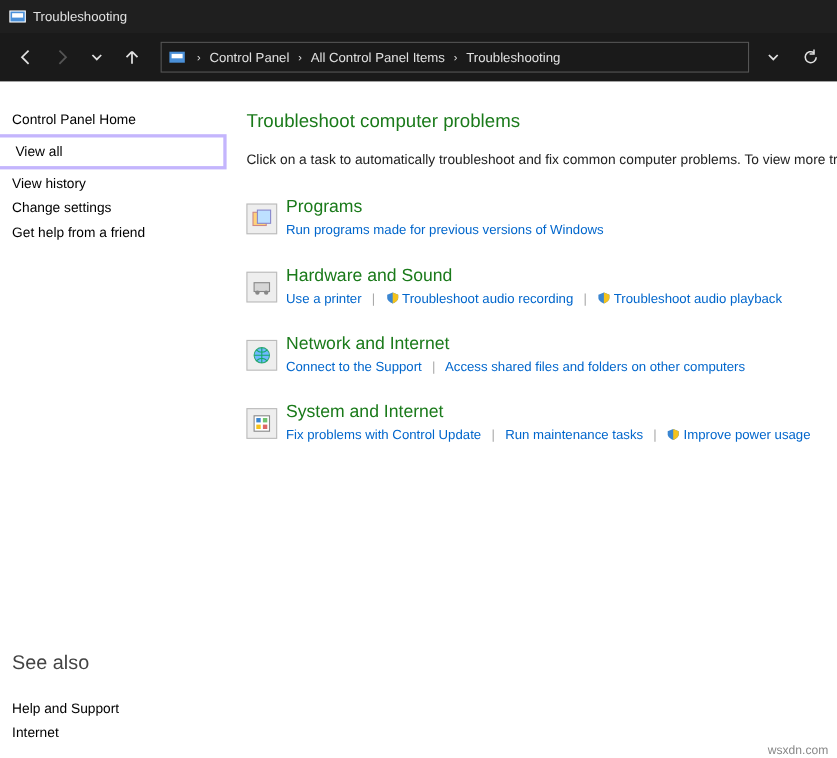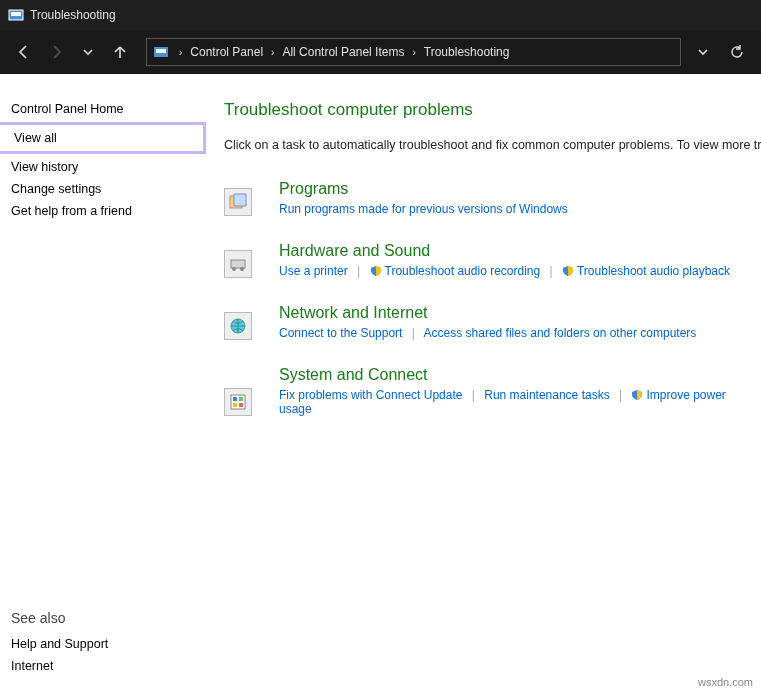--- a/index.html
+++ b/index.html
@@ -18,28 +18,28 @@
     .address .ico { width:16px; height:16px; display:inline-block; margin-right:2px; }
     .addr-chevron { width: 20px; height: 28px; display:flex; align-items:center; justify-content:center; }
     .refresh-btn { width: 28px; height: 28px; display: flex; align-items: center; justify-content: center; color: #e0e0e0; cursor: pointer; margin-left:6px; }
 
     
     .content { display: flex; height: calc(100% - 74px); }
     .sidebar { width: 210px; padding: 24px 18px 12px 11px; display: flex; flex-direction: column; font-size: 12.5px; }
     .sidebar a { color: #000; text-decoration: none; padding: 4px 0; cursor: pointer; display:block; }
     .sidebar .highlight-wrap { border: 3px solid #c4b5fd; margin: 2px -14px 2px -14px; padding: 2px 14px; }
     .sidebar-spacer { flex: 1; }
-    .see-also-h { color: #444; font-size: 14px; margin-bottom: 7px; }
+    .see-also-h { color: #444; font-size: 18px; margin-bottom: 20px; }
 
     
     .main { flex: 1; padding: 26px 10px 10px 14px; font-size: 12.5px; color: #222; overflow: hidden; }
     .main h1 { color: #1a7a1a; font-weight: 400; font-size: 17px; margin-bottom: 18px; }
     .main .lead { font-size: 12.5px; margin-bottom: 28px; white-space: nowrap; }
 
-    .cat { display: flex; gap: 27px; margin-bottom: 26px; align-items: flex-end; }
+    .cat { display: flex; gap: 8px; margin-bottom: 26px; align-items: center; }
     .cat .cat-ico { width: 28px; height: 28px; border: 1px solid #bbb; background: #eee; display:flex; align-items:center; justify-content:center; flex-shrink:0; margin-top:2px; }
     .cat-body { flex: 1; }
     .cat-title { color: #1a7a1a; font-size: 16px; font-weight: 400; cursor: pointer; }
     .cat-links { margin-top: 4px; font-size: 12px; }
     .cat-links a { color: #0066cc; text-decoration: none; cursor: pointer; margin-top: 15px; }
     .cat-links .pipe { color: #aaa; margin: 0 6px; }
     .shield { display:inline-block; width:12px; height:12px; vertical-align:-2px; margin-right:3px; }
 
     .watermark { position: absolute; bottom: 1px; right: 8px; font-size: 11px; color: #888; }
   </style>
@@ -189,23 +189,23 @@
       <div class="cat-ico">
         <svg width="20" height="20" viewBox="0 0 20 20">
             <rect x="3" y="3" width="14" height="14" fill="#fff" stroke="#888"></rect>
             <rect x="5" y="5" width="4" height="4" fill="#3b86d1"></rect>
             <rect x="11" y="5" width="4" height="4" fill="#6fc36f"></rect>
             <rect x="5" y="11" width="4" height="4" fill="#f5c21b"></rect>
             <rect x="11" y="11" width="4" height="4" fill="#d66"></rect>
           </svg>
       </div>
       <div class="cat-body">
-        <div class="cat-title">System and Connect</div>
-        <div class="cat-links">
-          <a>Fix problems with Connect Update</a>
+        <div class="cat-title">System and Internet</div>
+        <div class="cat-links">
+          <a>Fix problems with Control Update</a>
           <span class="pipe">|</span>
           <a>Run maintenance tasks</a>
           <span class="pipe">|</span>
           <span class="shield"><svg viewBox="0 0 12 12" width="12" height="12">
                 <path d="M6 1 L11 3 V6 C11 9 6 11 6 11 C6 11 1 9 1 6 V3 Z" fill="#3b86d1"></path>
                 <path d="M6 1 L11 3 V6 C11 9 6 11 6 11 Z" fill="#f5c21b"></path>
               </svg></span><a>Improve power usage</a>
         </div>
       </div>
     </div>

